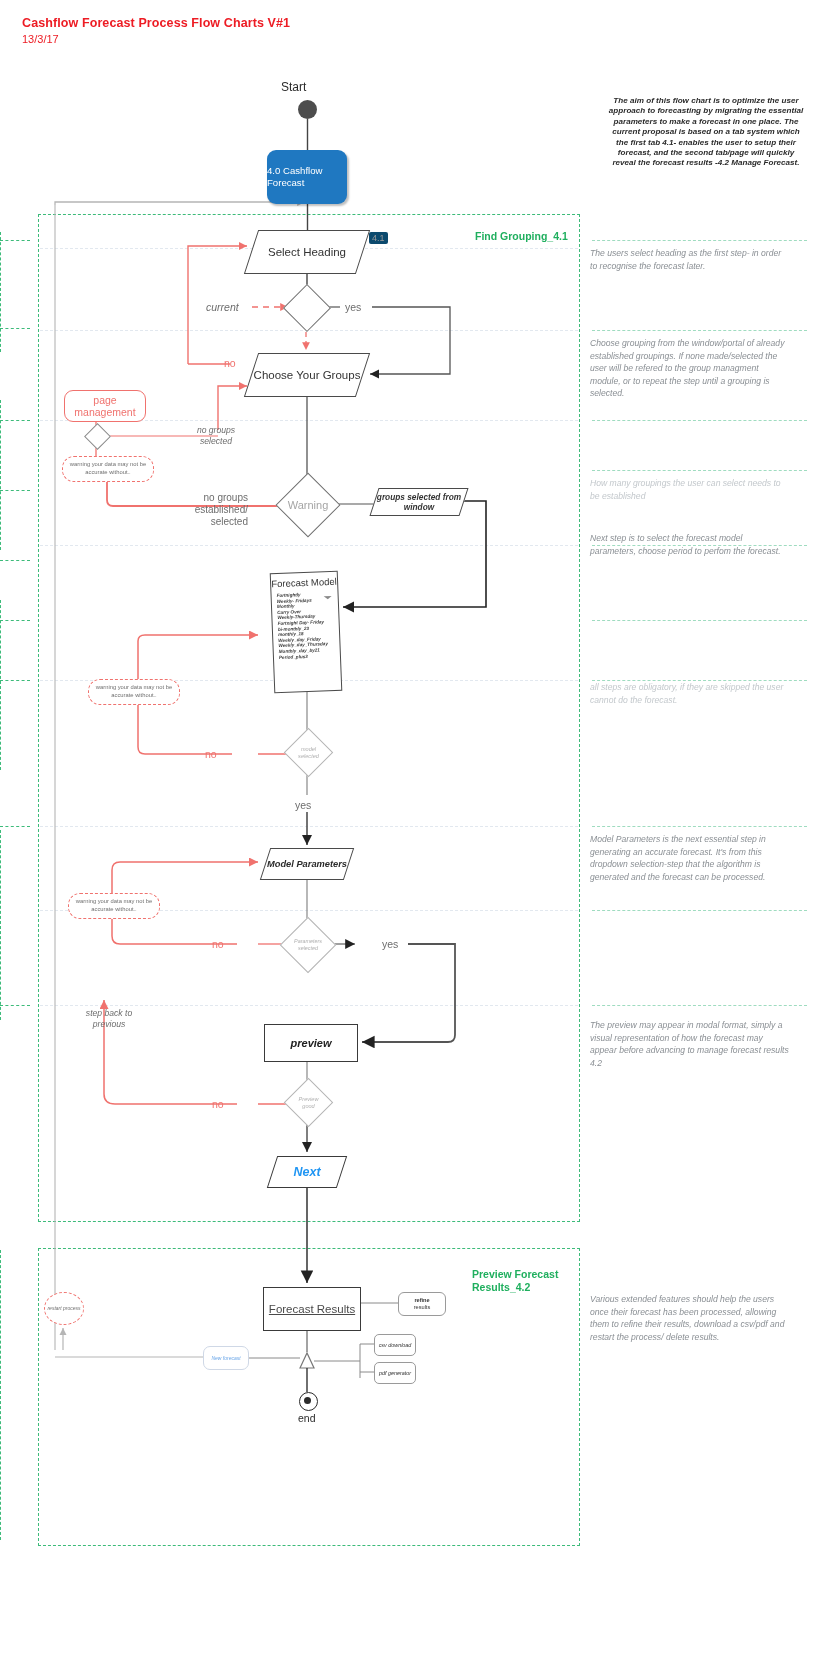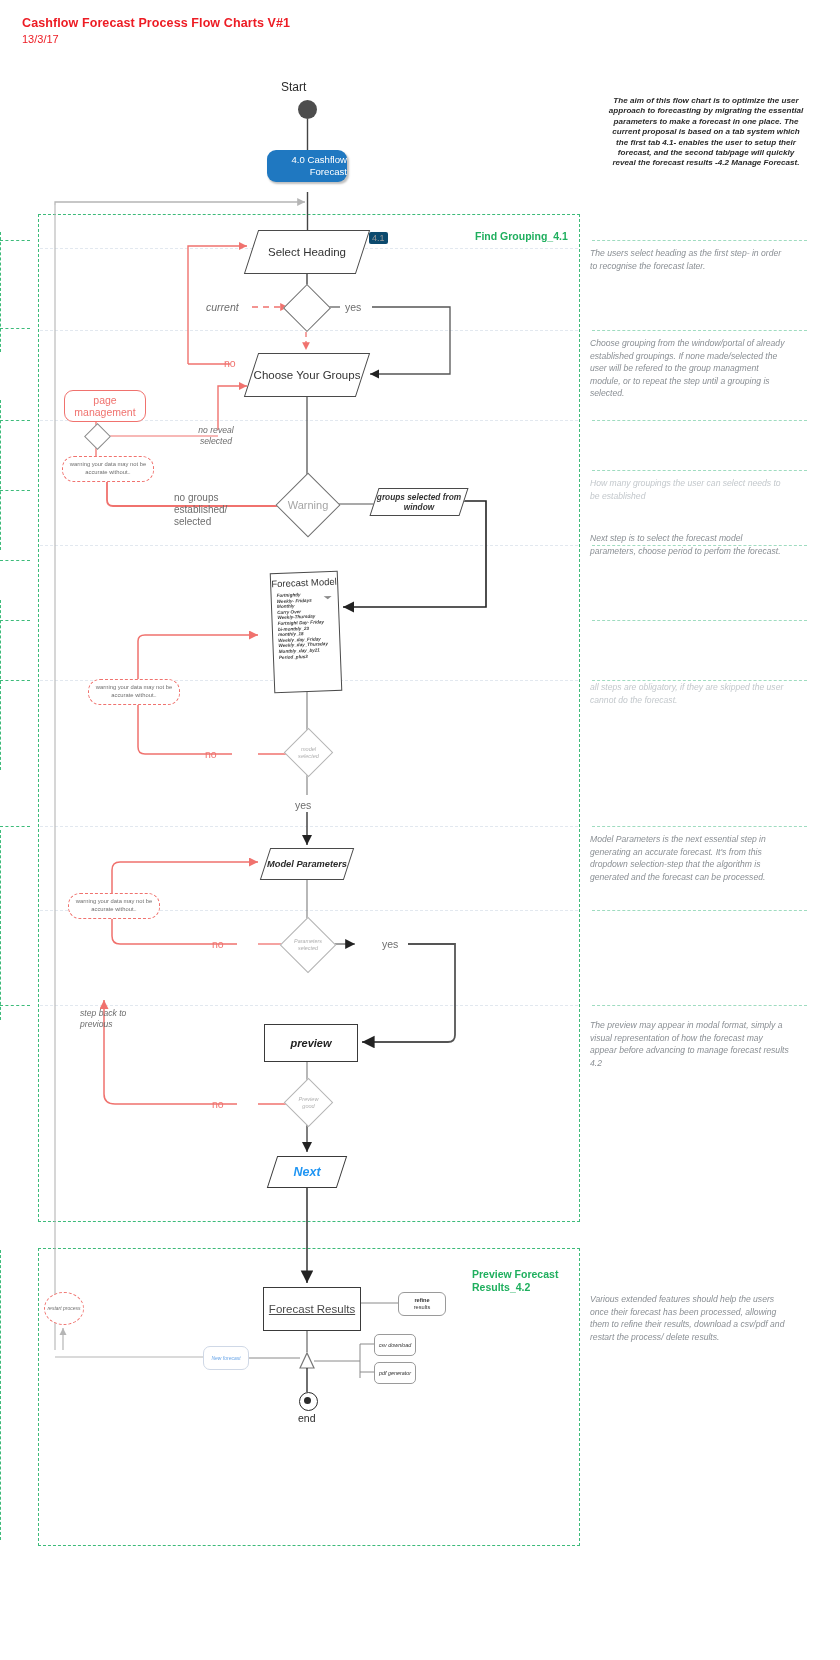--- a/index.html
+++ b/index.html
@@ -30,23 +30,23 @@
   .rowdash{left:592px;width:215px;border-top:1.3px dashed #9fdcc0;height:0;}
   .leftdash{left:0px;width:30px;border-top:1.3px dashed #3dbb7a;height:0;}
   .innerdash{left:40px;width:538px;border-top:1px dashed #e2e8ef;height:0;}
 
   
   .note{left:590px;width:200px;font-size:8.6px;line-height:12.6px;color:#8a8f94;font-style:italic;}
   .note.dim{color:#c3c8cc;}
   #startlabel{left:281px;top:80px;font-size:12px;color:#2b2b2b;}
   #startdot{left:298px;top:100px;width:19px;height:19px;border-radius:50%;background:#4d4d4d;}
 
-  #cashflow{left:267px;top:150px;width:80px;height:32px;border-radius:9px;background:#1f78c1;
+  #cashflow{left:267px;top:150px;width:80px;height:54px;border-radius:9px;background:#1f78c1;
             box-shadow:1.5px 2px 2px rgba(0,0,0,.25);color:#fff;font-size:9.6px;line-height:12px;
-            display:flex;align-items:center;justify-content:center;text-align:right;}
+            display:flex;align-items:center;justify-content:center;text-align:left;}
 
   
   .para{background:#fff;border:1.6px solid #4a4a4a;transform:skewX(-18deg);}
   .paratxt{display:flex;align-items:center;justify-content:center;text-align:center;
            width:100%;height:100%;transform:skewX(18deg);}
 
   #selheading{left:251px;top:230px;width:110px;height:42px;}
   #selheading .paratxt{font-size:11.5px;line-height:14px;color:#333;}
   #tag41{left:369px;top:232px;font-size:9px;color:#9b9b9b;background:#0c4a6e;padding:1px 3px;border-radius:2px;}
 
@@ -362,28 +362,28 @@
 <div class="abs" id="enddot"></div>
 <div class="abs nosel" id="endlabel">end</div>
 
 <div class="abs warnbub nosel" id="w1">warning your data may not be accurate without..</div>
 <div class="abs warnbub nosel" id="w2">warning your data may not be accurate without..</div>
 <div class="abs warnbub nosel" id="w3">warning your data may not be accurate without..</div>
 
 <div class="abs nosel elbl" style="left:206px;top:301px;font-style:italic;">current</div>
 <div class="abs nosel elbl" style="left:345px;top:301px;">yes</div>
 <div class="abs nosel elbl red" style="left:224px;top:357px;">no</div>
-<div class="abs nosel elbl small" style="left:185px;top:425px;width:62px;text-align:center;">no reveal selected</div>
-<div class="abs nosel elbl" style="left:174px;top:492px;width:62px;text-align:left;font-size:10px;line-height:12px;">no groups established/ selected</div>
+<div class="abs nosel elbl small" style="left:185px;top:425px;width:62px;text-align:center;">no groups selected</div>
+<div class="abs nosel elbl" style="left:186px;top:492px;width:62px;text-align:right;font-size:10px;line-height:12px;">no groups established/ selected</div>
 <div class="abs nosel elbl red" style="left:205px;top:748px;">no</div>
 <div class="abs nosel elbl" style="left:295px;top:799px;">yes</div>
 <div class="abs nosel elbl red" style="left:212px;top:938px;">no</div>
 <div class="abs nosel elbl" style="left:382px;top:938px;">yes</div>
 <div class="abs nosel elbl red" style="left:212px;top:1098px;">no</div>
-<div class="abs nosel elbl small" style="left:80px;top:1008px;width:58px;text-align:left;">step back to previous</div>
+<div class="abs nosel elbl small" style="left:80px;top:1008px;width:58px;text-align:center;">step back to previous</div>
 
 <div class="abs note nosel" style="top:247px;">The users select heading as the first step- in order to recognise the forecast later.</div>
 <div class="abs note nosel" style="top:337px;">Choose grouping from the window/portal of already established groupings.  If none made/selected the user will be refered to the group managment module, or to repeat the step until a grouping is selected.</div>
 <div class="abs note dim nosel" style="top:477px;">How many groupings the user can select needs to be established</div>
 <div class="abs note nosel" style="top:532px;">Next step is to select the forecast model parameters, choose period to perfom the forecast.</div>
 <div class="abs note dim nosel" style="top:681px;">all steps are obligatory, if they are skipped the user cannot do the forecast.</div>
 <div class="abs note nosel" style="top:833px;">Model Parameters is the  next essential step in generating an accurate forecast. It's from this dropdown  selection-step that the algorithm is generated and the  forecast can be processed.</div>
 <div class="abs note nosel" style="top:1019px;">The preview may appear in modal format, simply a visual representation of how the forecast may appear before  advancing to manage forecast results 4.2</div>
 <div class="abs note nosel" style="top:1293px;">Various extended features should help the users once their forecast has been processed, allowing them to refine their results, download a csv/pdf and restart the process/ delete results.</div>
 

